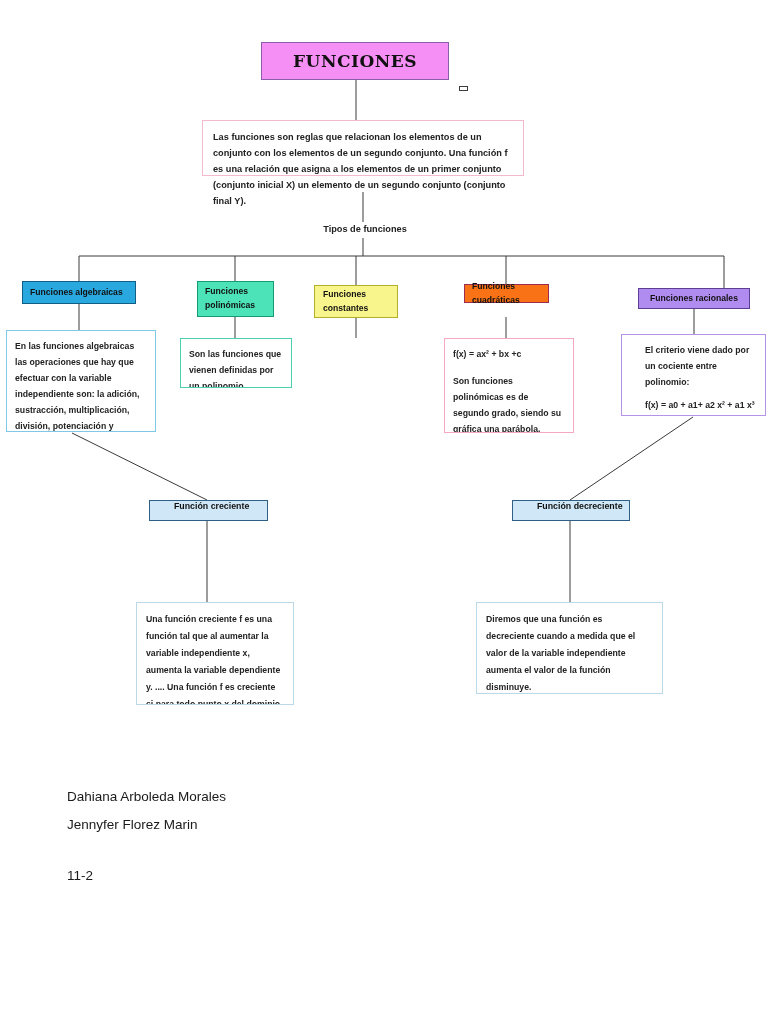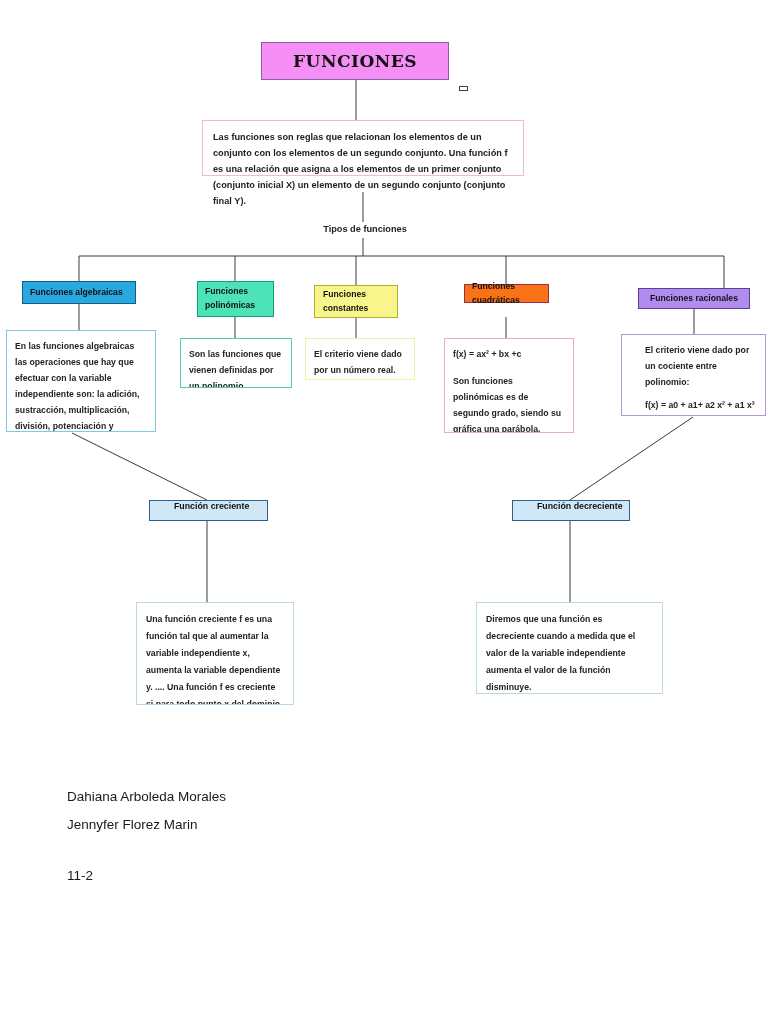--- a/index.html
+++ b/index.html
@@ -313,23 +313,20 @@
   </div>
 
   <div class="node detail det-algebraicas">
     <span>En las funciones algebraicas las operaciones que hay que efectuar con la variable independiente son: la adición, sustracción, multiplicación, división, potenciación y radicación.</span>
   </div>
 
   <div class="node detail det-polinomicas">
     <span>Son las funciones que vienen definidas por un polinomio.</span>
   </div>
 
-  <div class="node detail det-constantes">
-    <span>El criterio viene dado por un número real.</span>
-  </div>
 
   <div class="node detail det-cuadraticas">
     <p class="formula">f(x) = ax² + bx +c</p>
     <p class="body-text">Son funciones polinómicas es de segundo grado, siendo su gráfica una parábola.</p>
   </div>
 
   <div class="node detail det-racionales">
     <p class="lead">El criterio viene dado por un cociente entre polinomio:</p>
     <p class="formula1">f(x) = a0 + a1+ a2 x² + a1 x³</p>
     <p class="formula2">B0+b1 + b2 x2 +b2</p>

